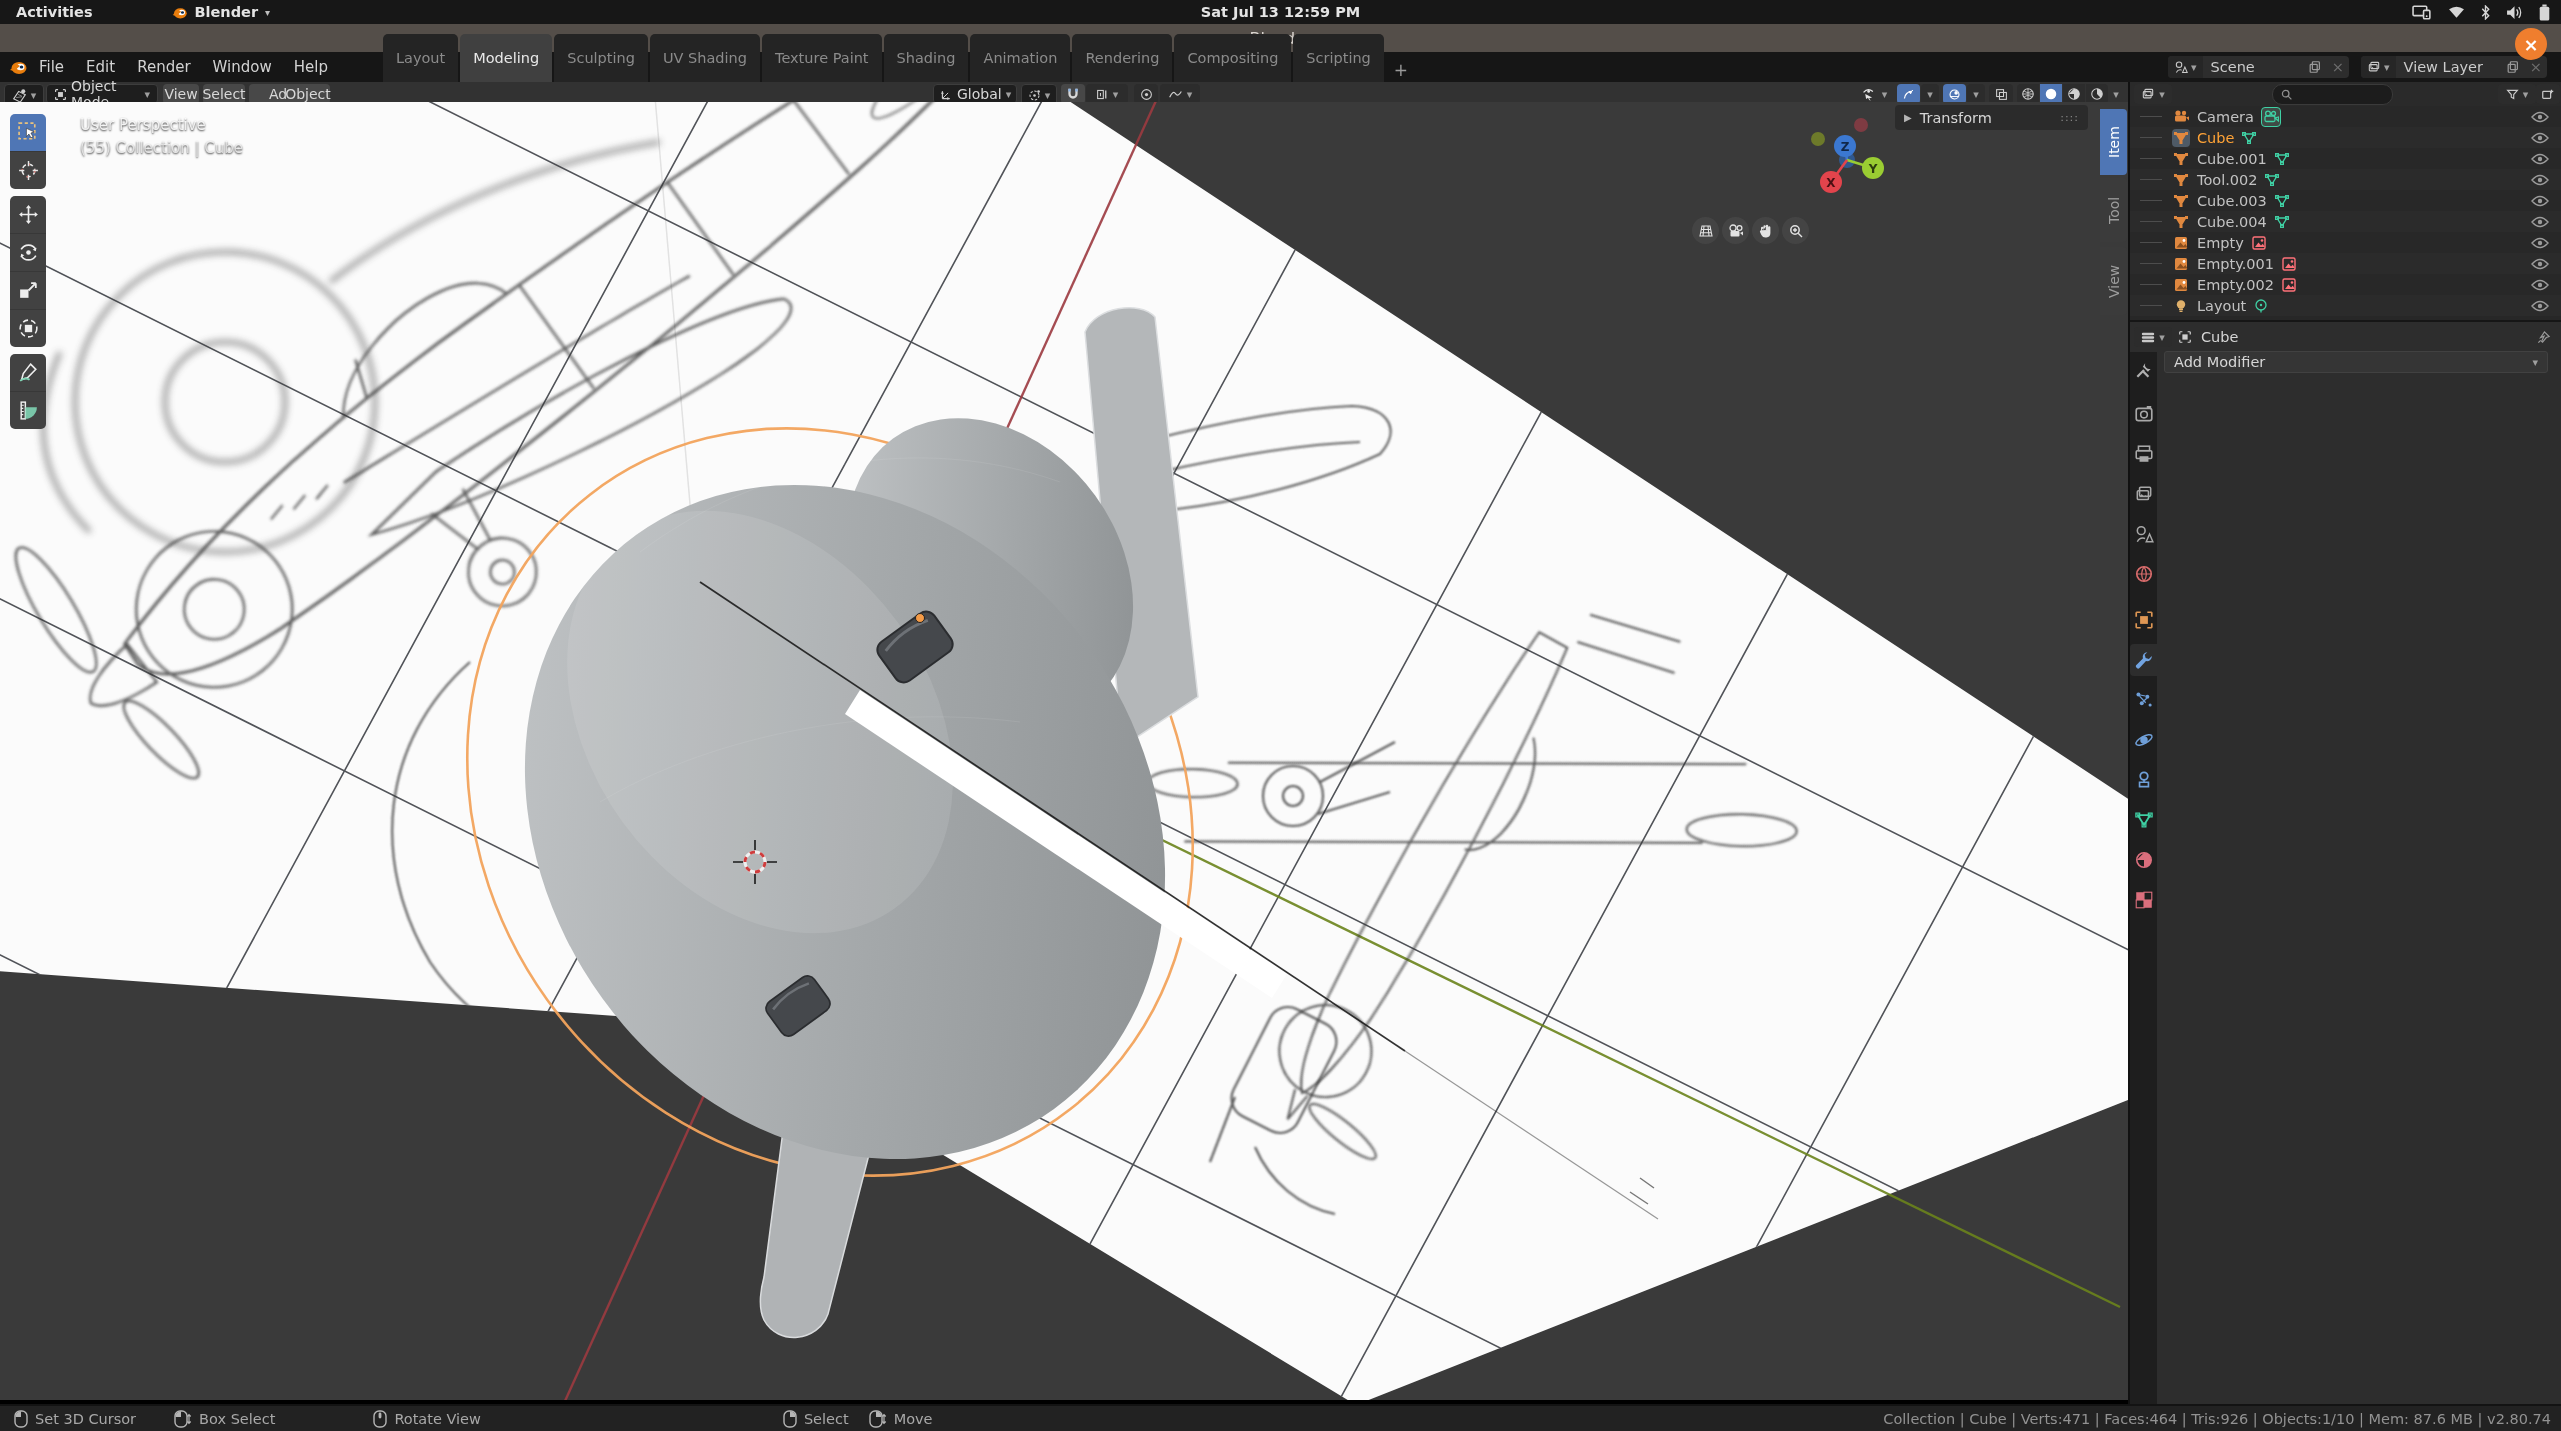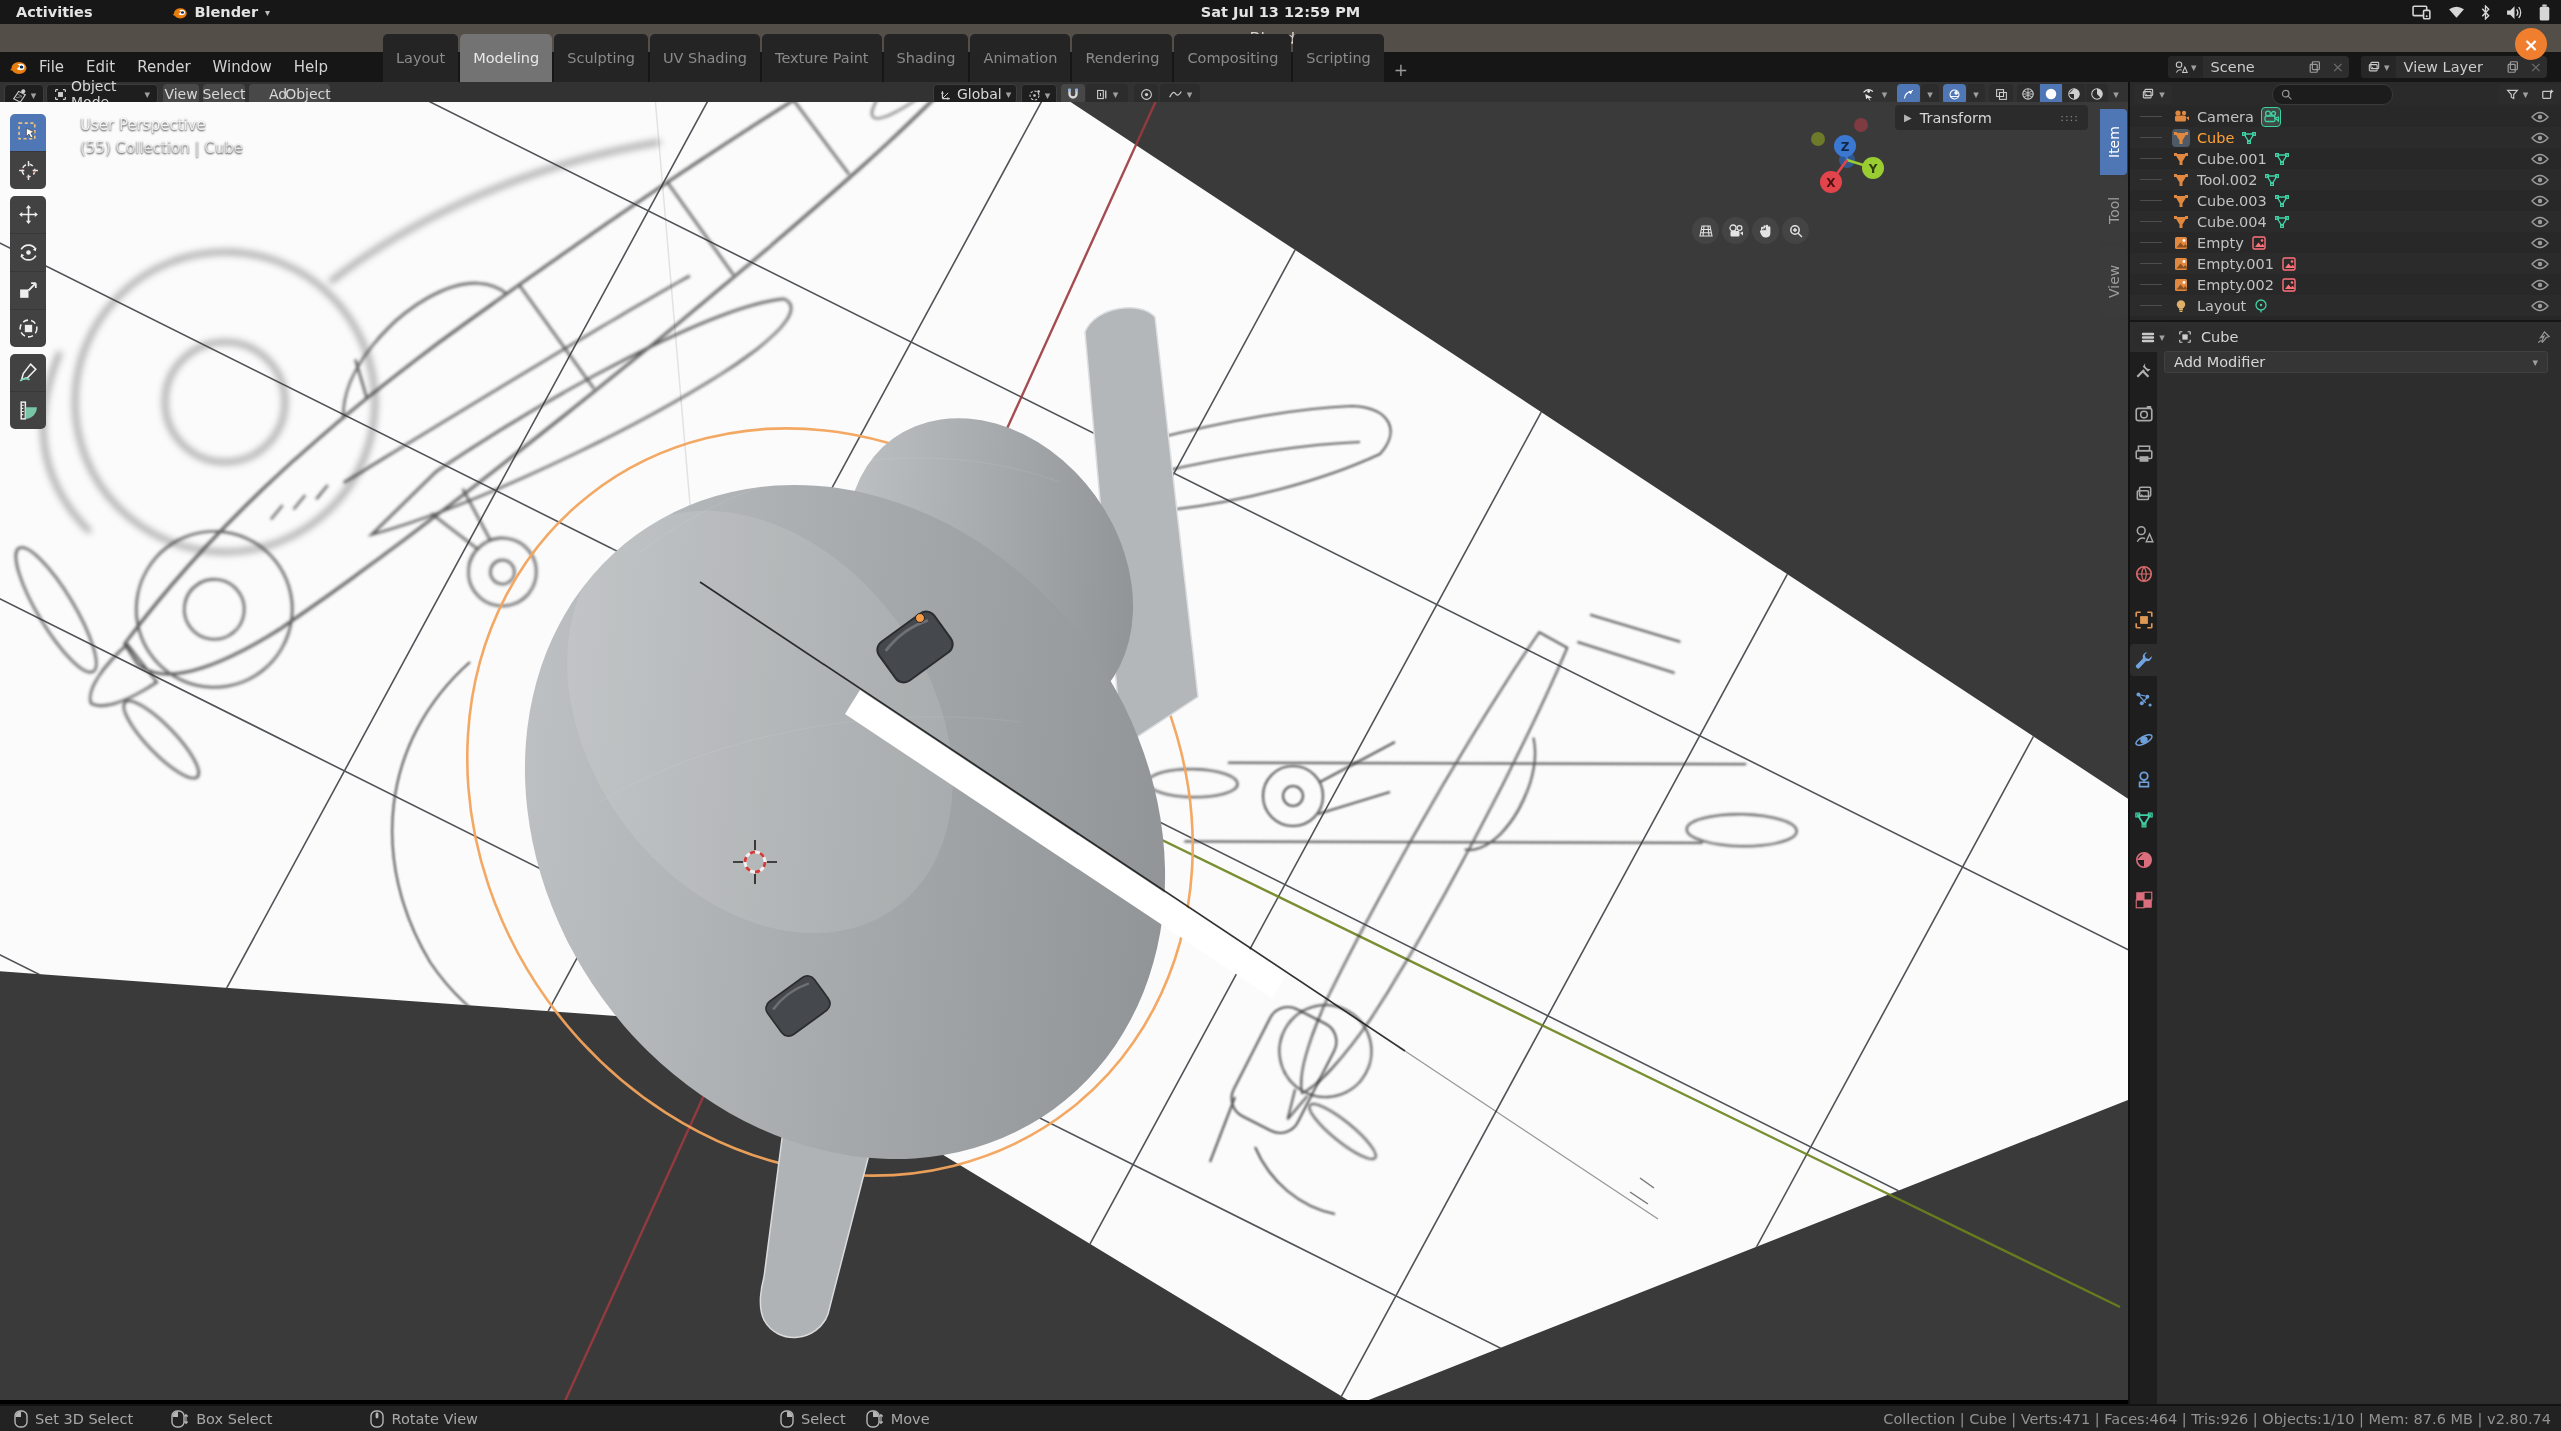--- a/index.html
+++ b/index.html
@@ -24,21 +24,21 @@
   #titlebar{left:0;top:24px;width:2561px;height:28px;background:#544e49;color:#d9d4cf;font-size:16px;}
   #titlebar .t{position:absolute;left:0;right:0;top:0;height:28px;display:flex;align-items:center;justify-content:center;}
 
   
   #topbar{left:0;top:52px;width:2561px;height:30px;background:#161616;color:#cfcfcf;font-size:15px;}
   #topbar .logo{margin-left:8px;}
   #topbar .menu{padding:0 11px;color:#d2d2d2;}
   #topbar .tabs{display:flex;align-items:flex-end;height:30px;margin-left:44px;gap:2px;}
   .wtab{height:24px;display:flex;align-items:center;padding:12px 13px;background:#242424;color:#8b8b8b;
         border-radius:5px 5px 0 0;font-size:14.5px;}
-  .wtab.active{background:#737373;color:#e8e8e8;}
+  .wtab.active{background:#404040;color:#e8e8e8;}
   .wtab.add{background:transparent;color:#9a9a9a;font-size:17px;padding:0 8px;}
   .sel{position:absolute;top:56px;height:22px;background:#2d2d2d;border-radius:4px;display:flex;
        align-items:center;font-size:14.5px;color:#cccccc;}
   .sel .seg{display:flex;align-items:center;gap:3px;padding:0 6px;height:100%;background:#262626;border-radius:4px 0 0 4px;}
   .sel .name{padding:0 8px;flex:1;}
   .sel .mini{padding:0 5px;color:#9a9a9a;display:flex;align-items:center;}
 
   
   #vph{left:0;top:82px;width:2128px;height:24px;background:#323232;border-bottom:1px solid #232323;}
   .hbtn{position:absolute;top:2px;height:20px;display:flex;align-items:center;justify-content:center;
@@ -1135,21 +1135,21 @@
     </div>
   </div>
 </div>
 
 <div id="status" class="abs">
   <div class="hints">
     <div class="hint">
       <svg class="i" width="14" height="18" style="color:#b5b5b5">
           <use href="#m-l" width="14" height="18"></use>
         </svg>
-      <span>Set 3D Select</span>
+      <span>Set 3D Cursor</span>
     </div>
     <div class="hint" style="margin-left:26px">
       <svg class="i" width="18" height="18" style="color:#b5b5b5">
           <use href="#m-ld" width="18" height="18"></use>
         </svg>
       <span>Box Select</span>
     </div>
     <div class="hint" style="margin-left:86px">
       <svg class="i" width="14" height="18" style="color:#b5b5b5">
           <use href="#m-m" width="14" height="18"></use>

